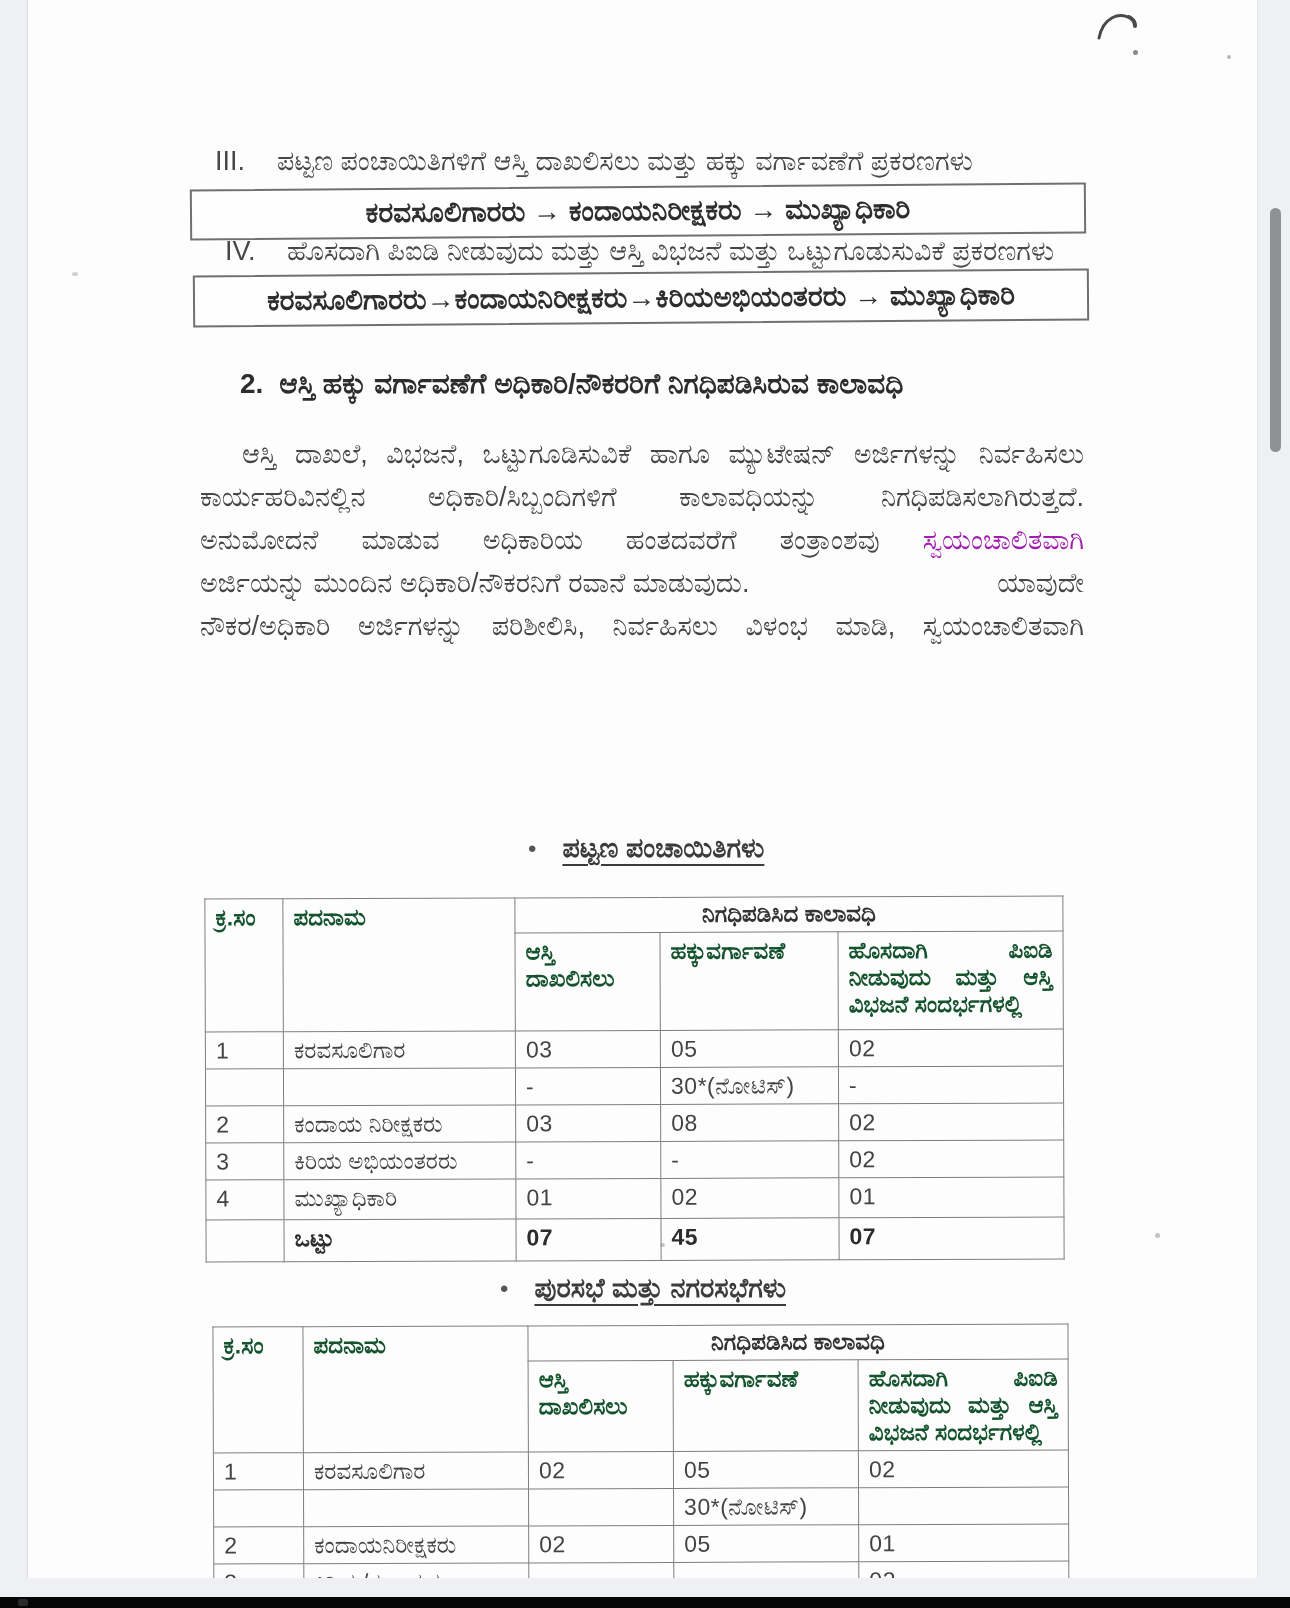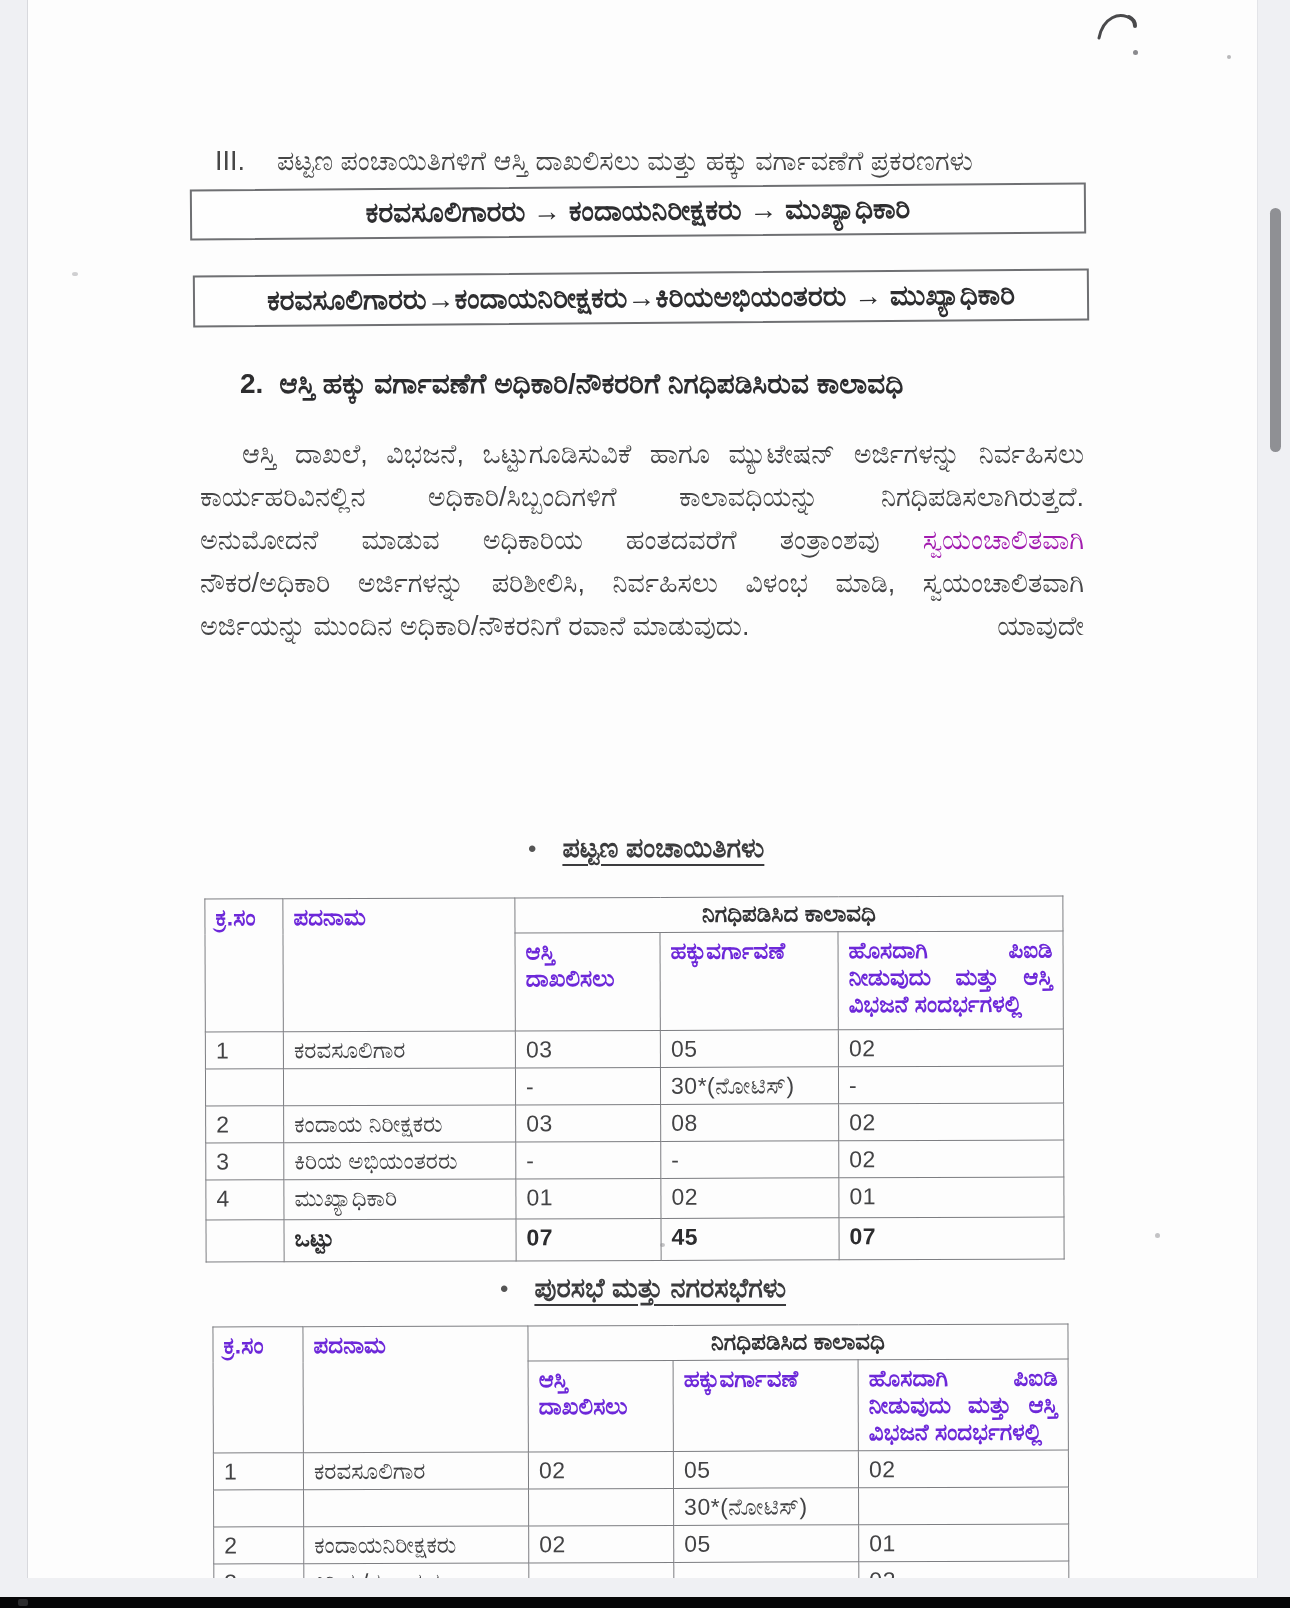--- a/index.html
+++ b/index.html
@@ -36,21 +36,21 @@
   
   .bullet-row{position:absolute;display:flex;align-items:center;gap:26px;font-size:27px;color:#3c3c3e;}
   .bullet-dot{font-size:24px;line-height:1;color:#555;}
   .bullet-label{font-weight:600;text-decoration:underline;text-underline-offset:7px;text-decoration-thickness:1.5px;white-space:nowrap;}
   
   table.scan{border-collapse:collapse;position:absolute;table-layout:fixed;background:transparent;transform:rotate(-0.2deg);}
   table.scan td,table.scan th{
     border:1px solid #7d7e82;vertical-align:top;text-align:left;
     font-size:23px;font-weight:normal;color:#434345;padding:5px 10px 4px 10px;
   }
-  table.scan .hdr{font-weight:bold;color:#6d28d9;}
+  table.scan .hdr{font-weight:bold;color:#14532d;}
   table.scan .span-hdr{text-align:center;font-weight:bold;color:#333335;padding-top:3px;}
   table.scan .sub3{text-align:justify;}
   table.scan .num{font-size:23px;letter-spacing:0.5px;}
   table.scan tr.total-row td{font-weight:bold;color:#2c2c2e;}
   
   .scrollbar-thumb{
     position:absolute;left:1270px;top:208px;width:11px;height:244px;
     background:#8f9094;border-radius:6px;
   }
   .bottom-bar{position:absolute;left:0;bottom:0;width:1290px;height:11px;background:#060607;}
@@ -65,42 +65,46 @@
 
   <div class="roman-item" style="left:187px;top:146px;">
     <span class="marker">III.</span>
     <span>ಪಟ್ಟಣ ಪಂಚಾಯಿತಿಗಳಿಗೆ ಆಸ್ತಿ ದಾಖಲಿಸಲು ಮತ್ತು ಹಕ್ಕು ವರ್ಗಾವಣೆಗೆ ಪ್ರಕರಣಗಳು</span>
   </div>
 
   <div class="flowbox" style="left:162px;top:186px;width:892px;height:47px;">
     <span>ಕರವಸೂಲಿಗಾರರು → ಕಂದಾಯನಿರೀಕ್ಷಕರು → ಮುಖ್ಯಾಧಿಕಾರಿ</span>
   </div>
 
+  <div class="roman-item" style="left:197px;top:236px;">
+    <span class="marker">IV.</span>
+    <span>ಹೊಸದಾಗಿ ಪಿಐಡಿ ನೀಡುವುದು ಮತ್ತು ಆಸ್ತಿ ವಿಭಜನೆ ಮತ್ತು ಒಟ್ಟುಗೂಡುಸುವಿಕೆ ಪ್ರಕರಣಗಳು</span>
+  </div>
 
   <div class="flowbox" style="left:165px;top:272px;width:892px;height:48px;">
     <span>ಕರವಸೂಲಿಗಾರರು→ಕಂದಾಯನಿರೀಕ್ಷಕರು→ಕಿರಿಯಅಭಿಯಂತರರು → ಮುಖ್ಯಾಧಿಕಾರಿ</span>
   </div>
 
   <div class="section-heading" style="left:212px;top:368px;">
     <span>2.</span>
     <span>ಆಸ್ತಿ ಹಕ್ಕು ವರ್ಗಾವಣೆಗೆ ಅಧಿಕಾರಿ/ನೌಕರರಿಗೆ ನಿಗಧಿಪಡಿಸಿರುವ ಕಾಲಾವಧಿ</span>
   </div>
 
   <div class="para">
     <div class="pline first">ಆಸ್ತಿ ದಾಖಲೆ, ವಿಭಜನೆ, ಒಟ್ಟುಗೂಡಿಸುವಿಕೆ ಹಾಗೂ ಮ್ಯುಟೇಷನ್ ಅರ್ಜಿಗಳನ್ನು ನಿರ್ವಹಿಸಲು</div>
     <div class="pline">ಕಾರ್ಯಹರಿವಿನಲ್ಲಿನ ಅಧಿಕಾರಿ/ಸಿಬ್ಬಂದಿಗಳಿಗೆ ಕಾಲಾವಧಿಯನ್ನು ನಿಗಧಿಪಡಿಸಲಾಗಿರುತ್ತದೆ.</div>
     <div class="pline">
       <span>ಅನುಮೋದನೆ ಮಾಡುವ ಅಧಿಕಾರಿಯ ಹಂತದವರೆಗೆ ತಂತ್ರಾಂಶವು</span>
       <span class="bold">ಸ್ವಯಂಚಾಲಿತವಾಗಿ</span>
     </div>
-    <div class="pline">ನೌಕರ/ಅಧಿಕಾರಿ ಅರ್ಜಿಗಳನ್ನು ಪರಿಶೀಲಿಸಿ, ನಿರ್ವಹಿಸಲು ವಿಳಂಭ ಮಾಡಿ, ಸ್ವಯಂಚಾಲಿತವಾಗಿ</div>
     <div class="pline flexline">
       <span>ಅರ್ಜಿಯನ್ನು ಮುಂದಿನ ಅಧಿಕಾರಿ/ನೌಕರನಿಗೆ ರವಾನೆ ಮಾಡುವುದು.</span>
       <span>ಯಾವುದೇ</span>
     </div>
+    <div class="pline">ನೌಕರ/ಅಧಿಕಾರಿ ಅರ್ಜಿಗಳನ್ನು ಪರಿಶೀಲಿಸಿ, ನಿರ್ವಹಿಸಲು ವಿಳಂಭ ಮಾಡಿ, ಸ್ವಯಂಚಾಲಿತವಾಗಿ</div>
   </div>
 
   <div class="bullet-row" style="left:500px;top:833px;">
     <span class="bullet-dot">•</span>
     <span class="bullet-label">ಪಟ್ಟಣ ಪಂಚಾಯಿತಿಗಳು</span>
   </div>
 
   <table class="scan" style="left:177px;top:897px;width:858px;">
     <colgroup>
       <col style="width:78px">

